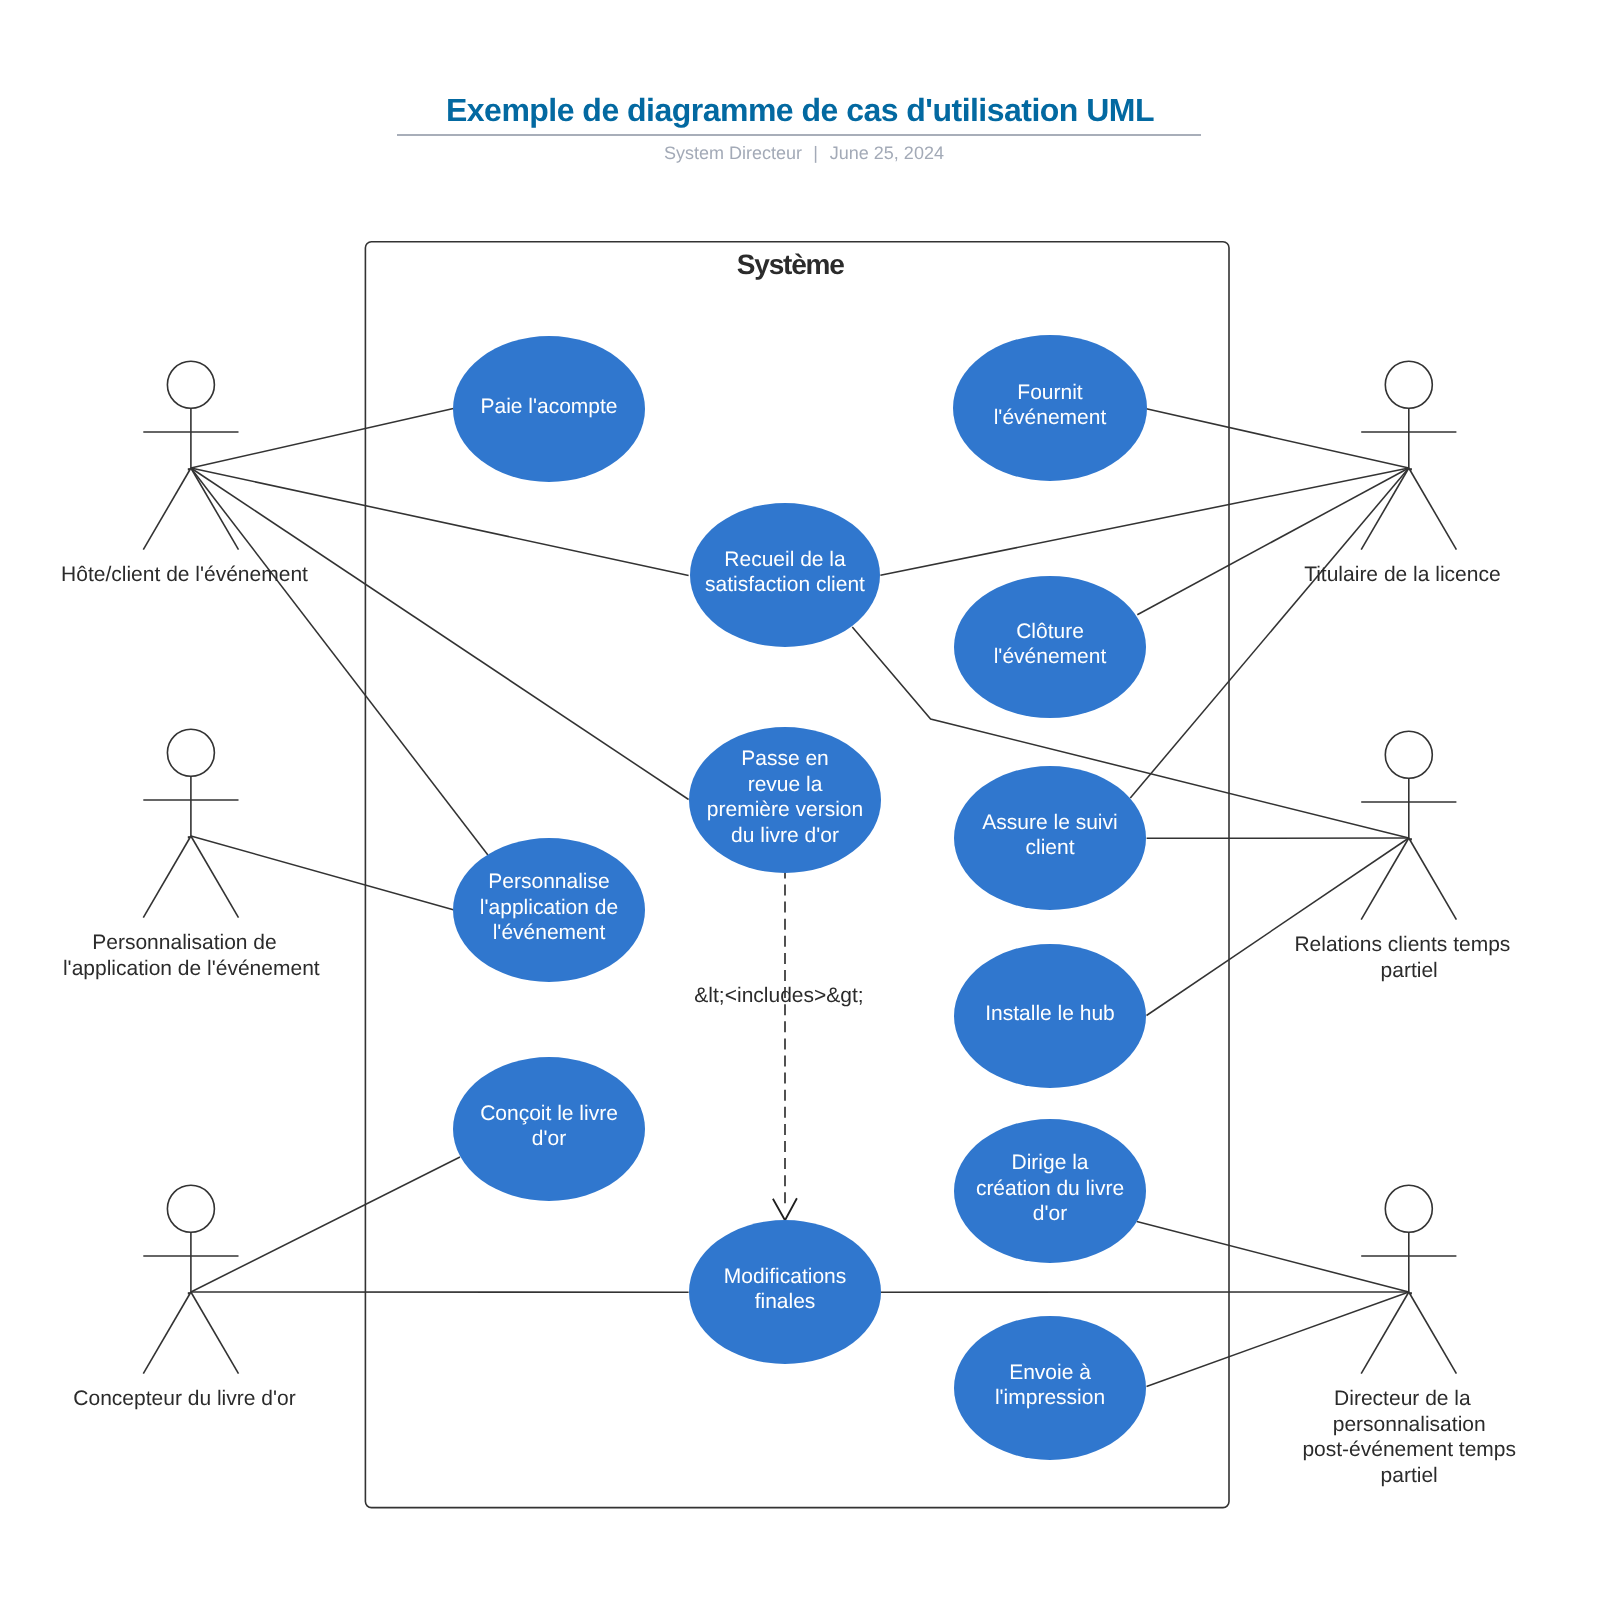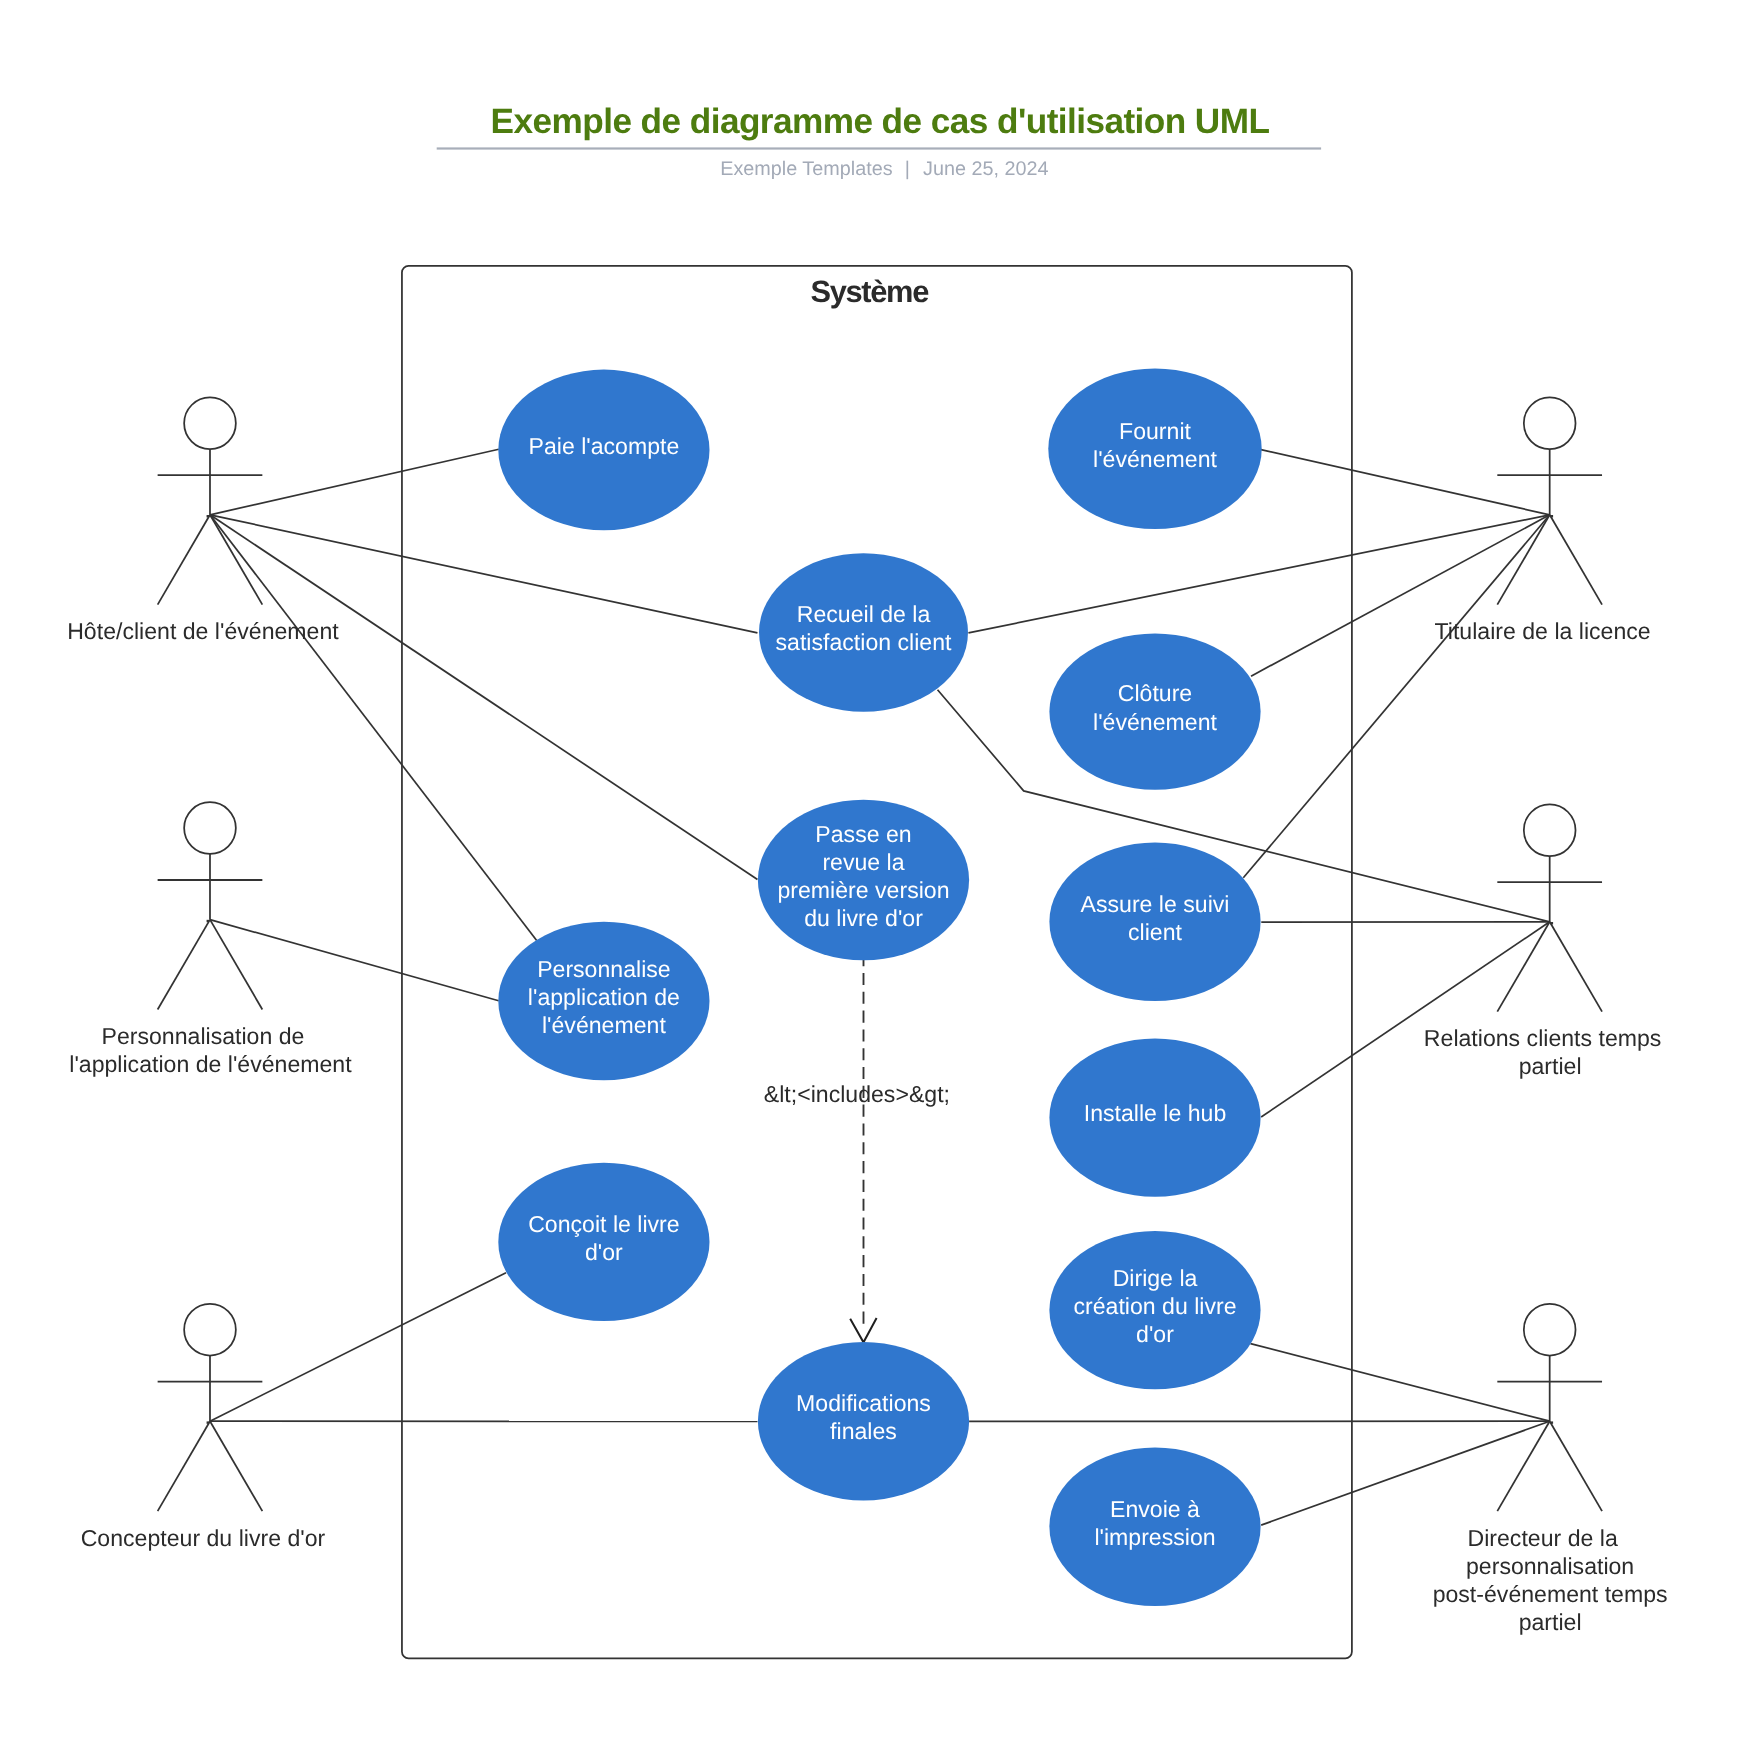--- a/index.html
+++ b/index.html
@@ -31,21 +31,21 @@
     width: 1600px;
     text-align: center;
   }
   #doc-title {
     position: absolute;
     left: 0;
     top: 91.6px;
     width: 1600px;
     font-size: 32px;
     font-weight: bold;
-    color: #4d7c0f;
+    color: #0369a1;
     letter-spacing: -0.52px;
     line-height: 36px;
     white-space: nowrap;
   }
   #doc-rule {
     position: absolute;
     left: 397px;
     top: 134px;
     width: 804px;
     height: 2px;
@@ -124,21 +124,21 @@
   }
 </style>
 </head>
 <body>
 
 <div id="page">
 
   <div id="doc-header">
     <div id="doc-title">Exemple de diagramme de cas d'utilisation UML</div>
     <div id="doc-rule"></div>
-    <div id="doc-subtitle"><span>Exemple Templates</span><span class="sep">|</span><span>June 25, 2024</span></div>
+    <div id="doc-subtitle"><span>System Directeur</span><span class="sep">|</span><span>June 25, 2024</span></div>
   </div>
 
   <div id="diagram">
     <svg id="dsvg" width="1600" height="1600" viewBox="0 0 1600 1600" xmlns="http://www.w3.org/2000/svg">
         <g>
           <rect x="365.4" y="241.7" width="863.6" height="1265.9" rx="6" ry="6" class="sys-box"></rect>
           <text x="790.2" y="274.3" text-anchor="middle" class="sys-title">Système</text>
         </g>
         <g>
           <line x1="190.9" y1="468" x2="453.4" y2="408.4" class="assoc"></line>

